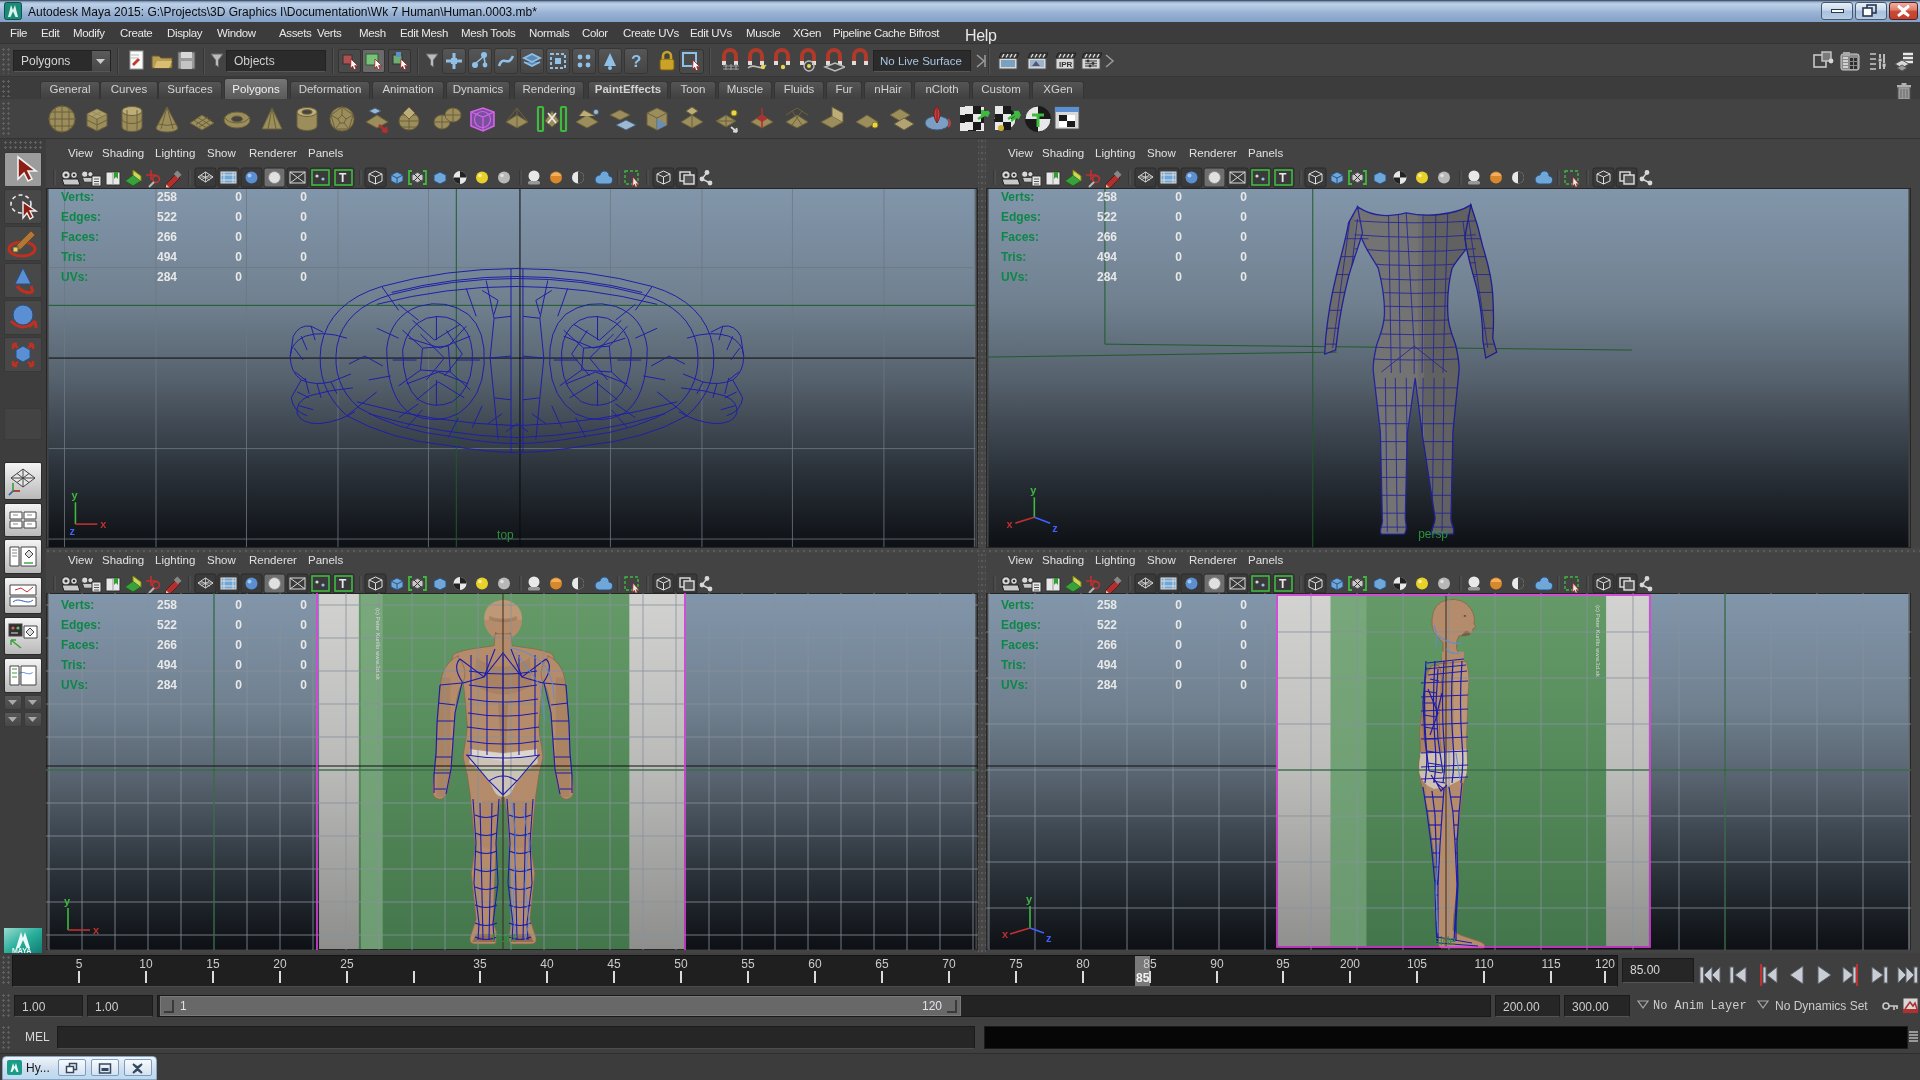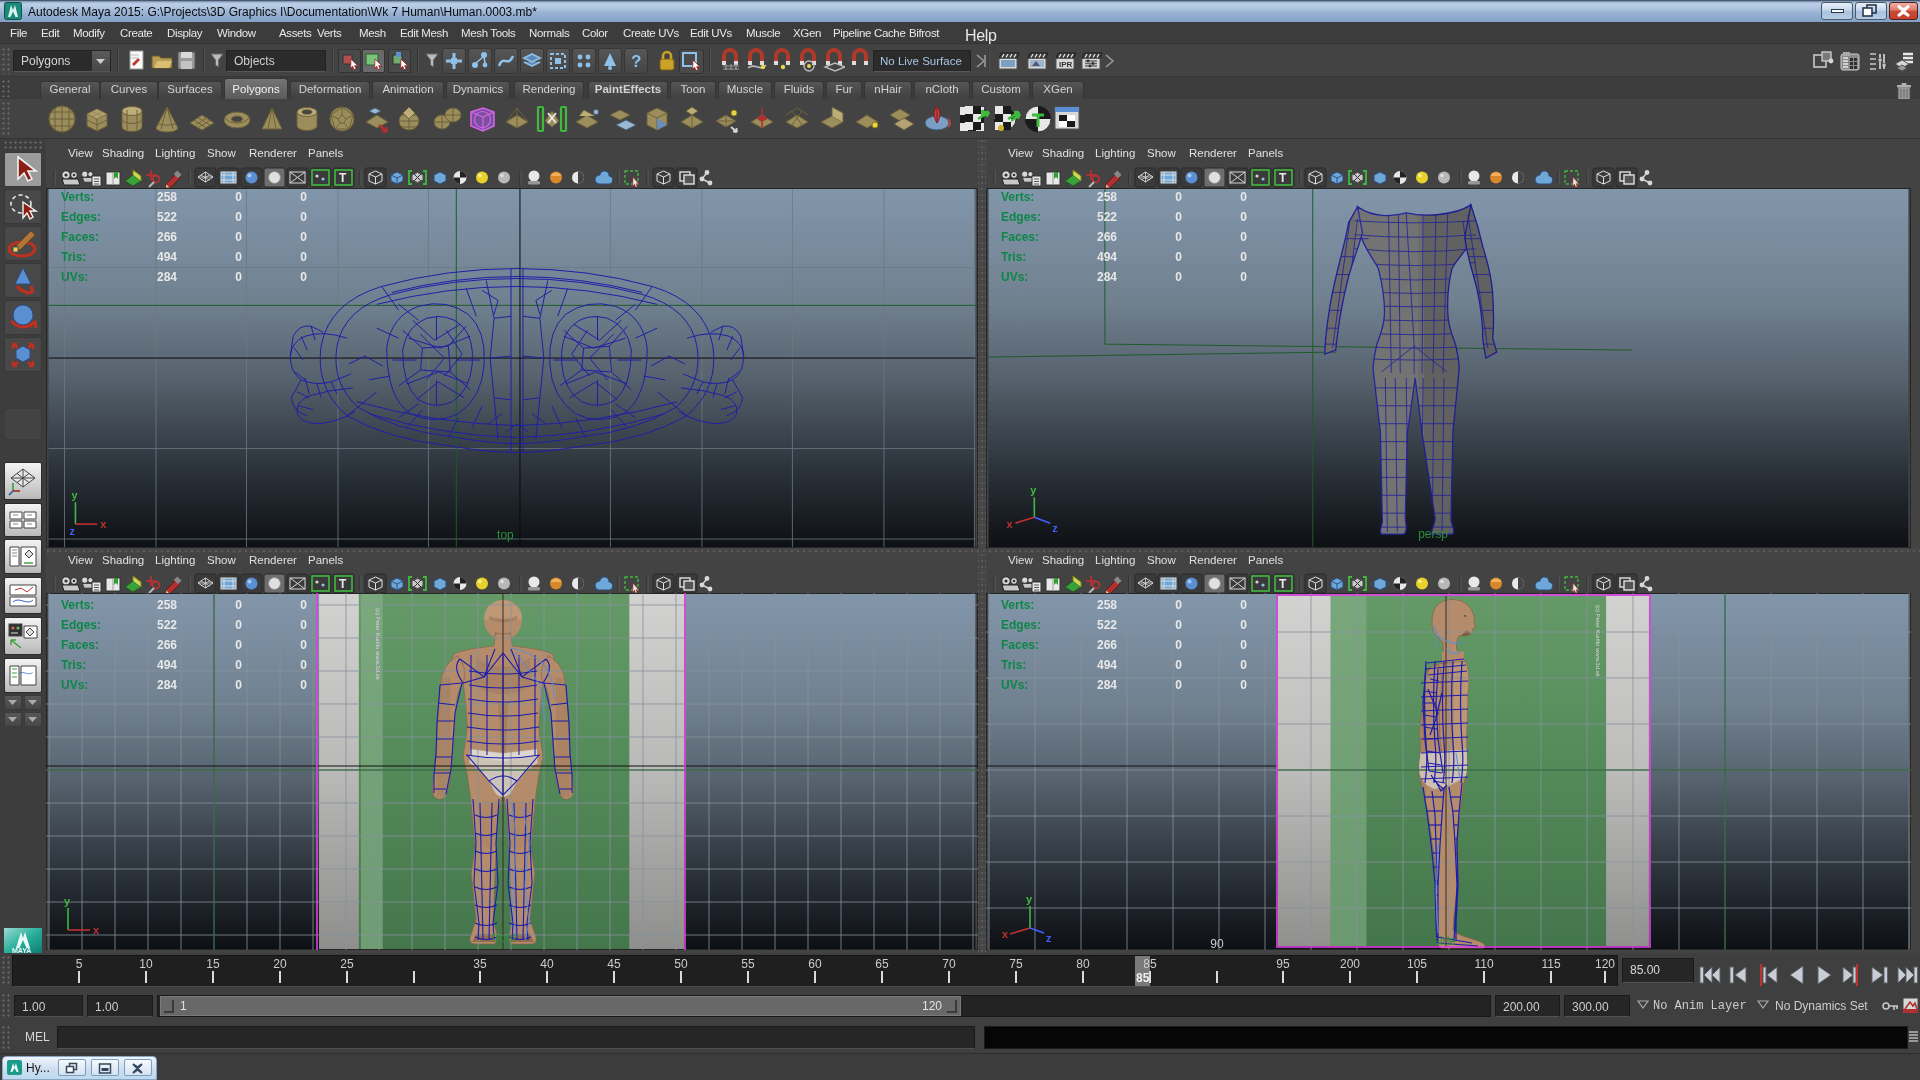--- a/index.html
+++ b/index.html
@@ -1567,21 +1567,21 @@
 <div class="tnum" style="left:882px;top:957px;">65</div>
 <div class="tick" style="left:881px;top:971px;"></div>
 <div class="tnum" style="left:949px;top:957px;">70</div>
 <div class="tick" style="left:948px;top:971px;"></div>
 <div class="tnum" style="left:1016px;top:957px;">75</div>
 <div class="tick" style="left:1015px;top:971px;"></div>
 <div class="tnum" style="left:1083px;top:957px;">80</div>
 <div class="tick" style="left:1082px;top:971px;"></div>
 <div class="tnum" style="left:1150px;top:957px;">85</div>
 <div class="tick" style="left:1149px;top:971px;"></div>
-<div class="tnum" style="left:1217px;top:937px;">90</div>
+<div class="tnum" style="left:1217px;top:957px;">90</div>
 <div class="tick" style="left:1216px;top:971px;"></div>
 <div class="tnum" style="left:1283px;top:957px;">95</div>
 <div class="tick" style="left:1282px;top:971px;"></div>
 <div class="tnum" style="left:1350px;top:957px;">200</div>
 <div class="tick" style="left:1349px;top:971px;"></div>
 <div class="tnum" style="left:1417px;top:957px;">105</div>
 <div class="tick" style="left:1416px;top:971px;"></div>
 <div class="tnum" style="left:1484px;top:957px;">110</div>
 <div class="tick" style="left:1483px;top:971px;"></div>
 <div class="tnum" style="left:1551px;top:957px;">115</div>

